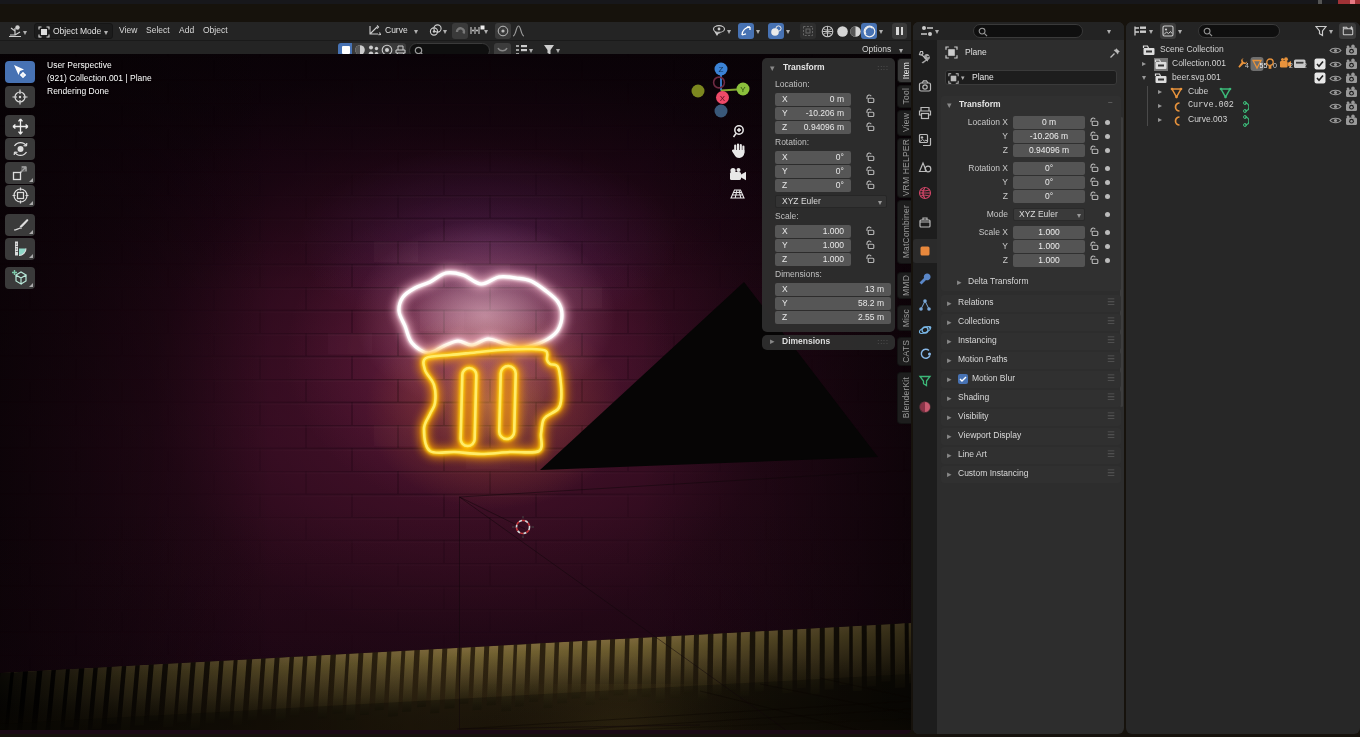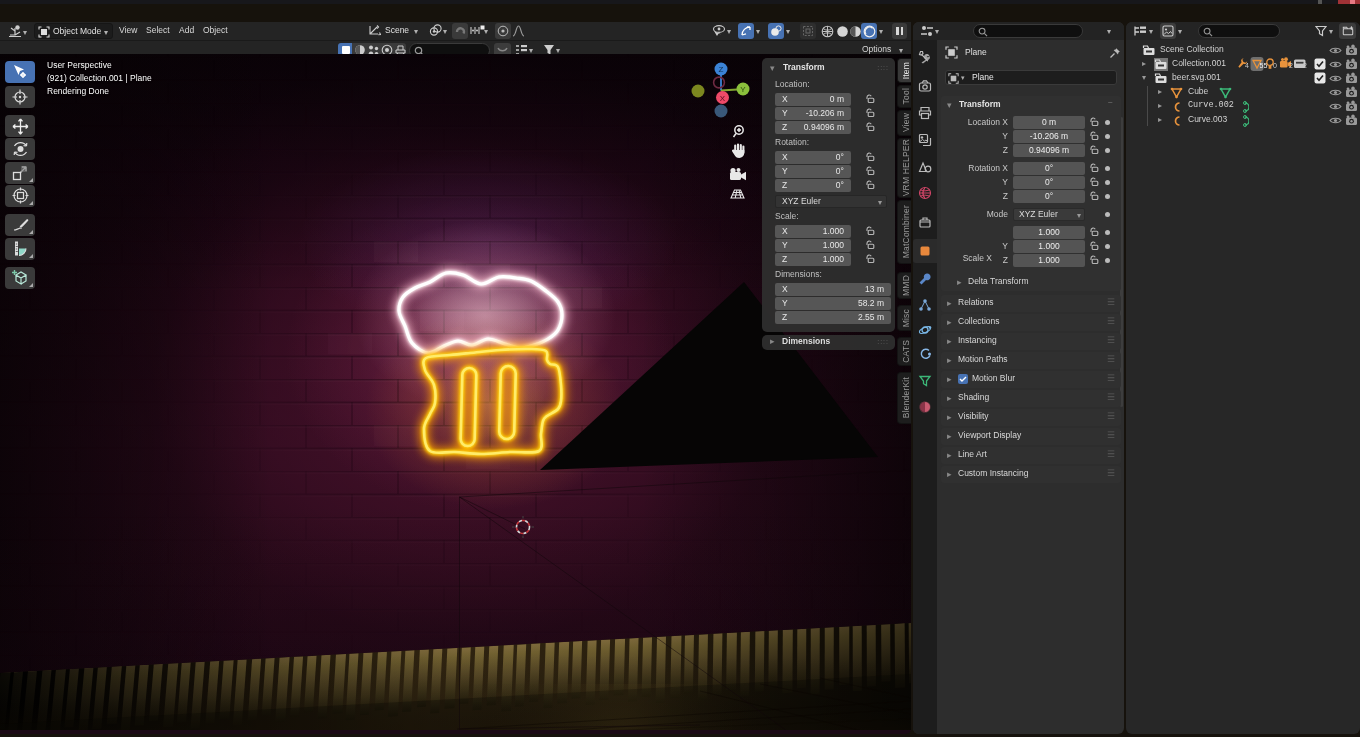--- a/index.html
+++ b/index.html
@@ -78,21 +78,21 @@
         <span class="abs" style="left:18px;top:2px;color:#e2e2e2;">Object Mode</span>
         <span class="carat abs" style="left:69px;top:4px;">▾</span>
       </div>
       <span class="menu-item" style="left:119px;">View</span>
       <span class="menu-item" style="left:146px;">Select</span>
       <span class="menu-item" style="left:179px;">Add</span>
       <span class="menu-item" style="left:203px;">Object</span>
       <svg class="abs" style="left:368px;top:2px;" width="13" height="13" viewBox="0 0 13 13">
         <path d="M2 2 v8 h8 M2 10 l7-7 M9 1.5 l1.5 1.5 -1.5 1.5 M11.5 8.5 l1 2 -2.2 0.2" stroke="#ccc" stroke-width="1.1" fill="none"></path>
       </svg>
-      <span class="abs" style="left:385px;top:3px;color:#e0e0e0;">Scene</span>
+      <span class="abs" style="left:385px;top:3px;color:#e0e0e0;">Curve</span>
       <span class="carat abs" style="left:414px;top:5px;">▾</span>
       <svg class="abs" style="left:429px;top:2px;" width="14" height="13" viewBox="0 0 14 13">
         <circle cx="5" cy="7.5" r="3.6" fill="none" stroke="#ccc" stroke-width="1.1"></circle>
         <circle cx="8.5" cy="4.5" r="3.6" fill="none" stroke="#ccc" stroke-width="1.1"></circle>
         <circle cx="5" cy="7.5" r="1.2" fill="#ccc"></circle>
       </svg>
       <span class="carat abs" style="left:443px;top:5px;">▾</span>
       <div class="abs" style="left:452px;top:1px;width:16px;height:16px;background:#3a3a3a;border-radius:3px;">
         <svg style="margin:2px;" width="12" height="12" viewBox="0 0 12 12">
           <path d="M3 7 a3.5 3.5 0 1 1 6.5 1.5" stroke="#777" stroke-width="2.4" fill="none"></path>
@@ -951,21 +951,21 @@
           <rect x="3.2" y="5.2" width="5.6" height="4.3" rx="1" fill="none" stroke="#b5b5b5" stroke-width="1.15"></rect>
           <path d="M2 6 V4.2 a2.2 2.2 0 0 1 4.2-0.9" fill="none" stroke="#b5b5b5" stroke-width="1.15"></path>
         </svg></div>
   <div style="position:absolute;left:192px;top:172px;width:5px;height:5px;border-radius:50%;background:#bbb;"></div>
       <div class="prow-label" style="left:20px;top:187px;width:75px;">Mode</div>
   <div style="position:absolute;left:100px;top:186px;width:72px;height:13px;background:#3a3a3a;border:1px solid #2a2a2a;border-radius:2px;">
         <span style="position:absolute;left:5px;top:0;color:#ddd;">XYZ Euler</span>
         <span style="position:absolute;right:3px;top:2px;color:#999;font-size:8px;">▾</span>
       </div>
   <div style="position:absolute;left:192px;top:190px;width:5px;height:5px;border-radius:50%;background:#bbb;"></div>
-      <div class="prow-label" style="left:4px;top:205px;width:75px;margin-top:26px;">Scale X</div>
+      <div class="prow-label" style="left:20px;top:205px;width:75px;">Scale X</div>
   <div class="pfield" style="left:100px;top:204px;width:72px;"><span style="position:relative;top:1px;">1.000</span></div>
   <div style="position:absolute;left:176px;top:204px;"><svg width="11" height="11" viewBox="0 0 11 11">
           <rect x="3.2" y="5.2" width="5.6" height="4.3" rx="1" fill="none" stroke="#b5b5b5" stroke-width="1.15"></rect>
           <path d="M2 6 V4.2 a2.2 2.2 0 0 1 4.2-0.9" fill="none" stroke="#b5b5b5" stroke-width="1.15"></path>
         </svg></div>
   <div style="position:absolute;left:192px;top:208px;width:5px;height:5px;border-radius:50%;background:#bbb;"></div>
       <div class="prow-label" style="left:20px;top:219px;width:75px;">Y</div>
   <div class="pfield" style="left:100px;top:218px;width:72px;"><span style="position:relative;top:1px;">1.000</span></div>
   <div style="position:absolute;left:176px;top:218px;"><svg width="11" height="11" viewBox="0 0 11 11">
           <rect x="3.2" y="5.2" width="5.6" height="4.3" rx="1" fill="none" stroke="#b5b5b5" stroke-width="1.15"></rect>

